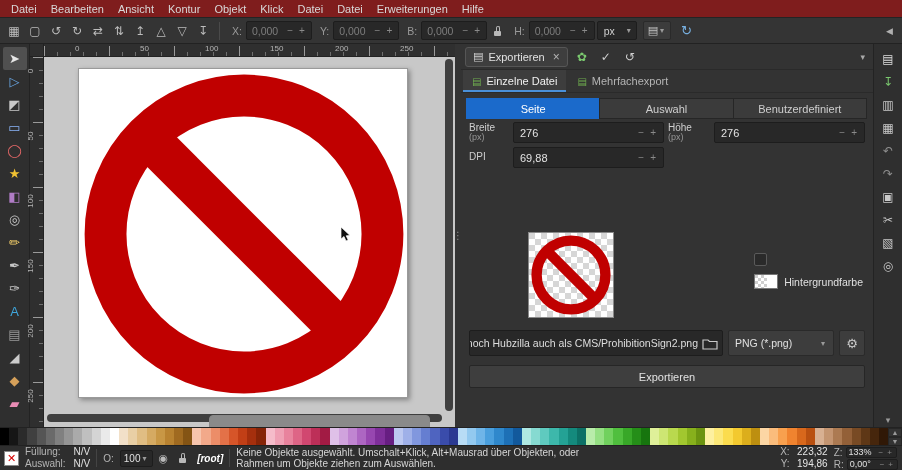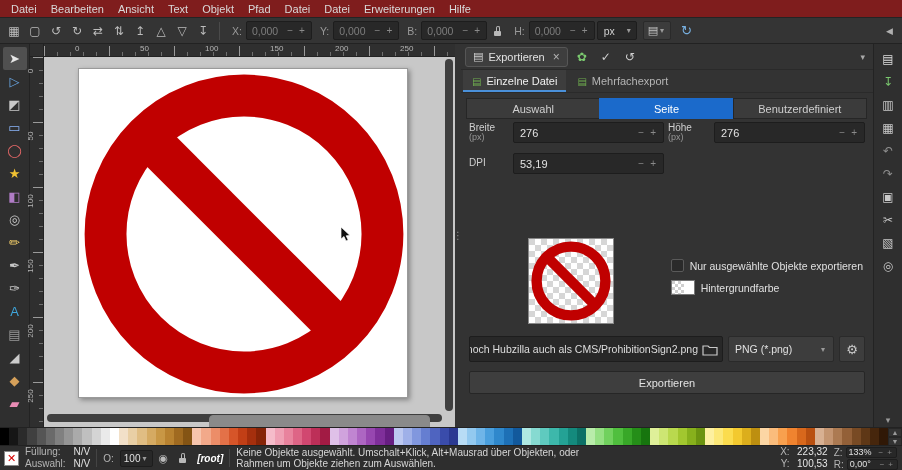--- a/index.html
+++ b/index.html
@@ -83,21 +83,21 @@
   .dock-chevron{margin-left:auto;color:#aaa;font-size:9px;padding-right:4px}
   .subtabs{height:23px;display:flex;align-items:stretch;gap:2px;padding:0 2px;border-bottom:1px solid #2a2a2a}
   .subtab{display:flex;align-items:center;gap:5px;padding:0 9px;color:#b5b5b5;font-size:11px}
   .subtab.active{color:#f0f0f0;background:#3d3d3d;box-shadow:inset 0 -2px 0 var(--accent,#4a90d9)}
   .g-ic{color:#6fae4e;font-size:10px}
   .area-row{display:flex;margin:5px 6px 0 6px}
   .area-btn{flex:1;height:21px;display:flex;align-items:center;justify-content:center;background:#3b3b3b;
     border:1px solid #262626;color:#cfcfcf;font-size:11px;margin-left:-1px}
   .area-btn.active{background:var(--accent,#1b6acb);color:#fff;border-color:var(--accent,#1b6acb)}
   .size-heading{margin:10px 8px 3px 8px;font-weight:bold;color:#e8e8e8;font-size:11.5px}
-  .size-grid{display:grid;grid-template-columns:40px 1fr 42px 1fr;gap:10px 4px;align-items:center;
+  .size-grid{display:grid;grid-template-columns:40px 1fr 42px 1fr;gap:4px 4px;align-items:center;
     padding:0 8px;margin-top:3px}
   .fld-label{font-size:10px;color:#cfcfcf;line-height:1.05}
   .fld-label .unit{display:block;color:#979797;font-size:9px}
   .entry{display:flex;align-items:center;height:21px;background:#282828;border:1px solid #1d1d1d;
     border-radius:2px;padding:0 4px}
   .entry .val{flex:1;color:#e2e2e2;font-size:11px;padding-left:2px}
   .preview-row{display:flex;align-items:flex-start;padding:0 8px;margin-top:64px}
   .thumb{margin-left:59px;width:86px;height:86px;border:1px solid #888;position:relative;background:#fff;
     background-image:repeating-conic-gradient(#ffffff 0 25%,#d6d6d6 0 50%);background-size:12px 12px}
   .thumb svg{position:absolute;left:2px;top:2px;width:80px;height:80px}
@@ -162,23 +162,23 @@
 </style>
 </head>
 <body>
 
 <div class="app">
 
   <div class="menubar">
       <span class="menu-item">Datei</span>
       <span class="menu-item">Bearbeiten</span>
       <span class="menu-item">Ansicht</span>
-      <span class="menu-item">Text</span>
+      <span class="menu-item">Kontur</span>
       <span class="menu-item">Objekt</span>
-      <span class="menu-item">Pfad</span>
+      <span class="menu-item">Klick</span>
       <span class="menu-item">Datei</span>
       <span class="menu-item">Datei</span>
       <span class="menu-item">Erweiterungen</span>
       <span class="menu-item">Hilfe</span>
     </div>
 
   <div class="toolbar">
     <div class="tb-icons">
         <span class="tb-ic">▦</span>
         <span class="tb-ic">▢</span>
@@ -305,22 +305,22 @@
           <span class="g-ic">▤</span>
           <span>Einzelne Datei</span>
         </div>
         <div class="subtab">
           <span class="g-ic">▤</span>
           <span>Mehrfachexport</span>
         </div>
       </div>
 
       <div class="area-row">
+          <div class="area-btn active">Seite</div>
           <div class="area-btn">Auswahl</div>
-          <div class="area-btn active">Seite</div>
           <div class="area-btn">Benutzerdefiniert</div>
         </div>
 
 
       <div class="size-grid">
         <div class="fld-label">
           <span>Breite</span><span class="unit">(px)</span>
         </div>
         <div class="entry">
           <span class="val">276</span>
@@ -332,39 +332,38 @@
         </div>
         <div class="entry">
           <span class="val">276</span>
           <span class="spin">−</span>
           <span class="spin">+</span>
         </div>
         <div class="fld-label">
           <span>DPI</span>
         </div>
         <div class="entry">
-          <span class="val">53,19</span>
+          <span class="val">69,88</span>
           <span class="spin">−</span>
           <span class="spin">+</span>
         </div>
         <div></div>
           <div></div>
       </div>
 
       <div class="preview-row">
         <div class="thumb">
           <svg viewBox="0 0 100 100" class="sign-color" style="color: rgb(192, 0, 0);">
             <circle cx="50" cy="50" r="43" fill="none" stroke="currentColor" stroke-width="13"></circle>
             <line x1="19.6" y1="19.6" x2="80.4" y2="80.4" stroke="currentColor" stroke-width="13"></line>
           </svg>
         </div>
         <div class="opts">
           <div class="opt-row">
             <span class="checkbox"></span>
-            <span>Nur ausgewählte Objekte exportieren</span>
           </div>
           <div class="opt-row">
             <span class="bg-swatch">
                 <span class="half-checker"></span>
               </span>
             <span>Hintergrundfarbe</span>
           </div>
         </div>
       </div>
 
@@ -528,21 +527,21 @@
         <span class="lb"></span>
       </span>
     <span class="layer-name">[root]</span>
     <div class="sb-sep"></div>
     <div class="sb-msg">Keine Objekte ausgewählt. Umschalt+Klick, Alt+Mausrad über Objekten, oder Rahmen um Objekte ziehen zum Auswählen.</div>
     <div style="flex:1"></div>
     <div class="xy-grid">
       <span class="lbl">X:</span>
       <span class="val">223,32</span>
       <span class="lbl">Y:</span>
-      <span class="val">100,53</span>
+      <span class="val">194,86</span>
     </div>
     <div class="zr">
       <div class="zr-row">
         <span class="sb-lbl">Z:</span>
         <div class="zr-entry">
           <span class="val">133%</span>
           <span class="spin">−</span>
           <span class="spin">+</span>
         </div>
       </div>

